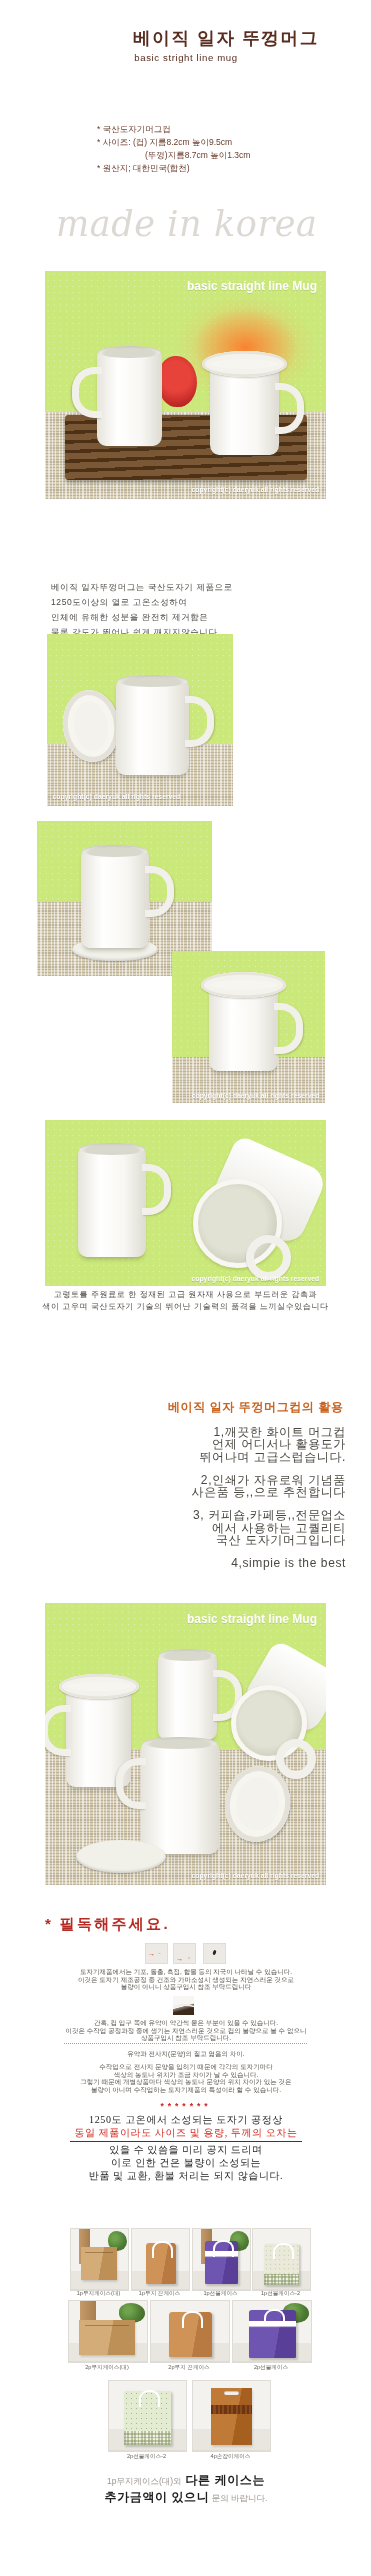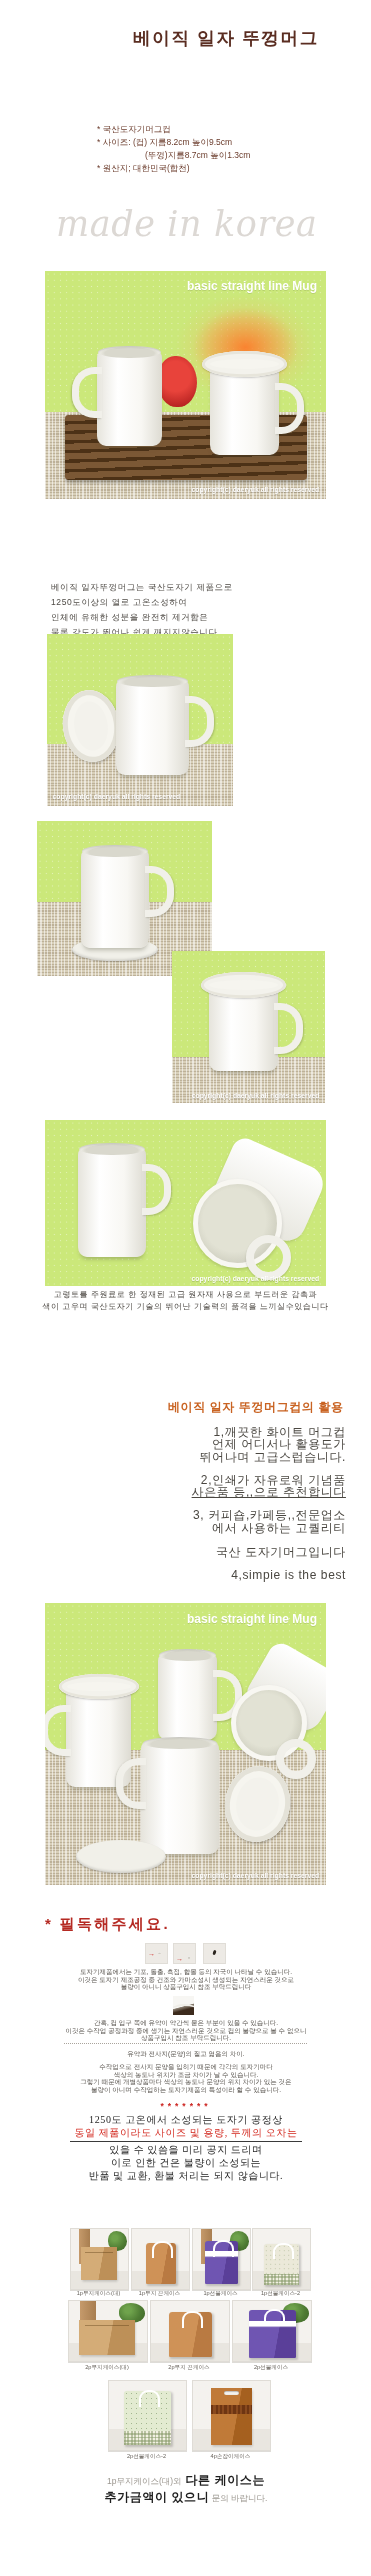--- a/index.html
+++ b/index.html
@@ -121,20 +121,21 @@
   .footerNote{top:2472px;left:0;width:372px;text-align:center;line-height:16px;color:#222;}
   .footerNote .g{color:#9b968f;font-size:8.5px;}
   .footerNote .b{color:#1e1e1e;font-size:12px;font-weight:bold;letter-spacing:0.6px;}
 </style>
 </head>
 <body>
 
 <div id="page">
 
   <div class="abs title">베이직 일자 뚜껑머그</div>
+  <div class="abs subtitle">basic stright line mug</div>
 
   <div class="abs specs">
     <div>* 국산도자기머그컵</div>
     <div>* 사이즈: (컵)  지름8.2cm 높이9.5cm</div>
     <div class="indent">(뚜껑)지름8.7cm 높이1.3cm</div>
     <div>* 원산지; 대한민국(합천)</div>
   </div>
 
   <div class="abs watermark">made in korea</div>
 
@@ -215,26 +216,26 @@
 
   <div class="abs usageHeading">베이직 일자 뚜껑머그컵의 활용</div>
   <div class="abs usageList">
     <div class="grp">
       <div>1,깨끗한 화이트 머그컵</div>
       <div style="padding-left:5.6px;">언제 어디서나 활용도가</div>
       <div style="padding-left:5.6px;">뛰어나며 고급스럽습니다.</div>
     </div>
     <div class="grp">
       <div>2,인쇄가 자유로워 기념품</div>
-      <div style="padding-left:5.6px;text-decoration:underline;">사은품 등,,으로 추천합니다</div>
+      <div style="padding-left:5.6px;">사은품 등,,으로 추천합니다</div>
     </div>
     <div class="grp">
       <div>3, 커피숍,카페등,,전문업소</div>
       <div style="padding-left:5.6px;">에서 사용하는 고퀄리티</div>
-      <div style="padding-left:5.6px;margin-top:12px;">국산 도자기머그입니다</div>
+      <div style="padding-left:5.6px;">국산 도자기머그입니다</div>
     </div>
     <div class="grp">
       <div>4,simpie is the best</div>
     </div>
   </div>
 
   <div class="photo" style="left:45px;top:1603px;width:281px;height:282px;">
     <div class="polka" style="height:55%;"></div>
     <div class="mat" style="height:48%;"></div>
     <div class="mug" style="left:21.4px;top:85px;width:65px;height:99px;">

